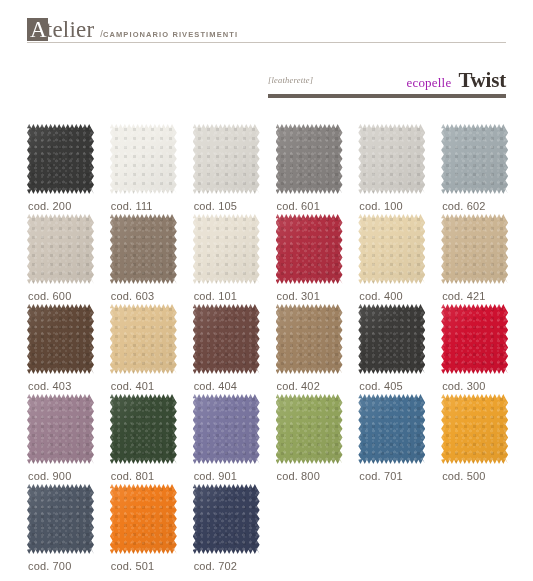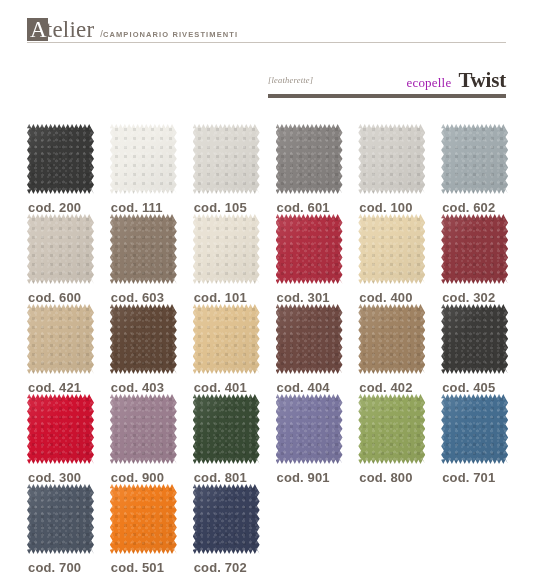--- a/index.html
+++ b/index.html
@@ -176,22 +176,22 @@
     inset: 0;
     pointer-events: none;
     background: linear-gradient(135deg, rgba(255,255,255,0.10) 0%, rgba(255,255,255,0.0) 38%, rgba(0,0,0,0.06) 100%);
     clip-path: inherit;
   }
   .swatch-label {
     position: absolute;
     left: 1px;
     top: 76px;
     font-family: "Liberation Sans", sans-serif;
-    font-size: 13px;
-    font-weight: bold;
+    font-size: 11px;
+    font-weight: normal;
     color: #6e655d;
     letter-spacing: 0.15px;
     white-space: nowrap;
   }
 </style>
 </head>
 <body>
 
 <div id="header">
 
@@ -297,28 +297,20 @@
     <div class="swatch-cell">
       <div class="swatch-chip">
         <div class="swatch-fill" style="background-color: rgb(230, 211, 172);">
           <div class="swatch-sheen"></div>
         </div>
       </div>
       <div class="swatch-label">cod. 400</div>
     </div>
     <div class="swatch-cell">
       <div class="swatch-chip">
-        <div class="swatch-fill" style="background-color: rgb(142, 56, 64);">
-          <div class="swatch-sheen"></div>
-        </div>
-      </div>
-      <div class="swatch-label">cod. 302</div>
-    </div>
-    <div class="swatch-cell">
-      <div class="swatch-chip">
         <div class="swatch-fill" style="background-color: rgb(205, 182, 148);">
           <div class="swatch-sheen"></div>
         </div>
       </div>
       <div class="swatch-label">cod. 421</div>
     </div>
     <div class="swatch-cell">
       <div class="swatch-chip">
         <div class="swatch-fill" style="background-color: rgb(97, 72, 56);">
           <div class="swatch-sheen"></div>
@@ -401,20 +393,28 @@
     <div class="swatch-cell">
       <div class="swatch-chip">
         <div class="swatch-fill" style="background-color: rgb(69, 110, 145);">
           <div class="swatch-sheen"></div>
         </div>
       </div>
       <div class="swatch-label">cod. 701</div>
     </div>
     <div class="swatch-cell">
       <div class="swatch-chip">
+        <div class="swatch-fill" style="background-color: rgb(237, 163, 46);">
+          <div class="swatch-sheen"></div>
+        </div>
+      </div>
+      <div class="swatch-label">cod. 500</div>
+    </div>
+    <div class="swatch-cell">
+      <div class="swatch-chip">
         <div class="swatch-fill" style="background-color: rgb(78, 87, 101);">
           <div class="swatch-sheen"></div>
         </div>
       </div>
       <div class="swatch-label">cod. 700</div>
     </div>
     <div class="swatch-cell">
       <div class="swatch-chip">
         <div class="swatch-fill" style="background-color: rgb(239, 123, 28);">
           <div class="swatch-sheen"></div>

